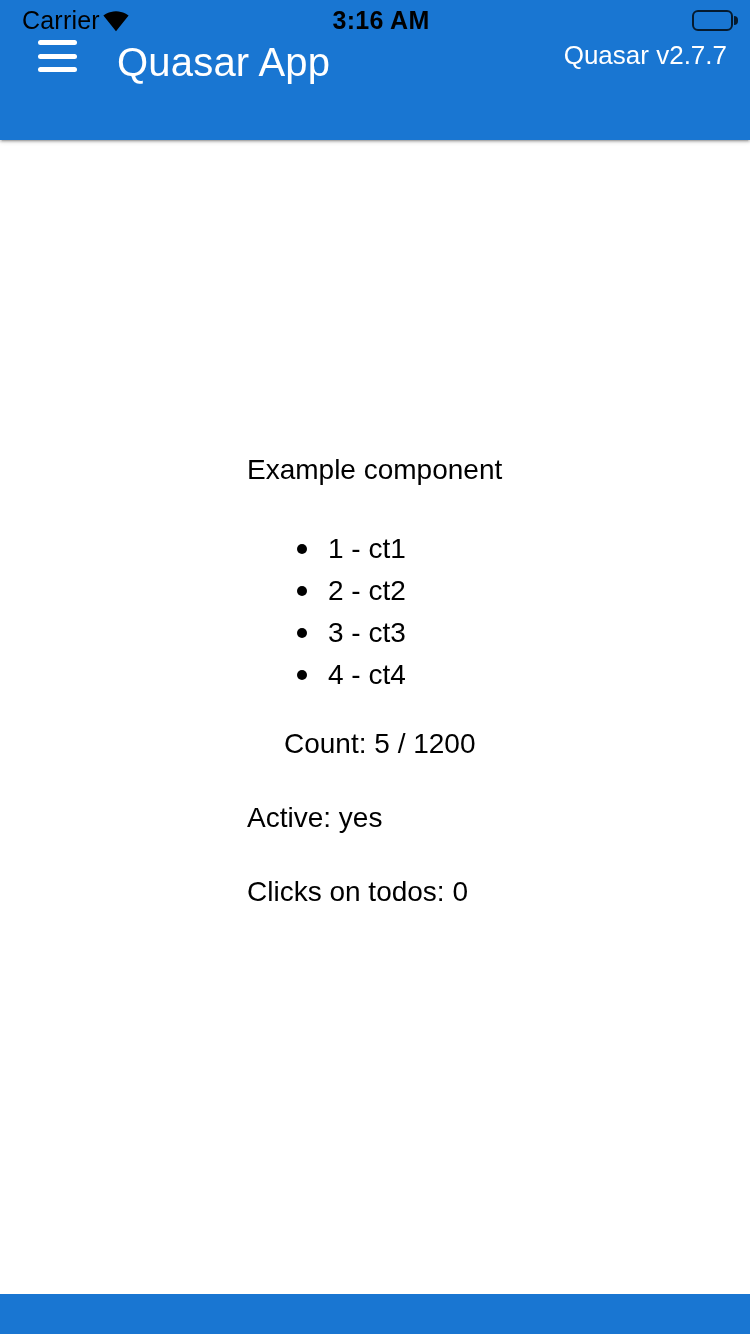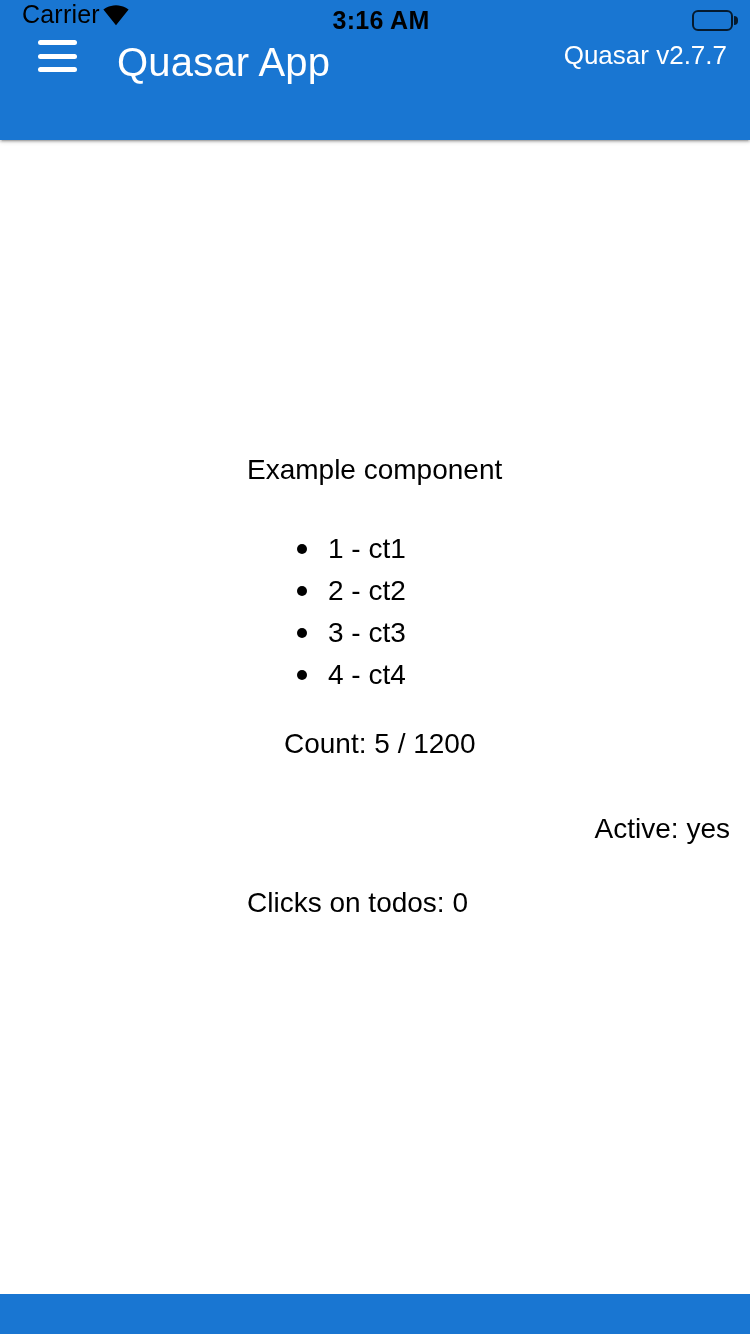--- a/index.html
+++ b/index.html
@@ -24,21 +24,21 @@
     box-shadow: 0 1px 5px rgba(0,0,0,0.2), 0 2px 2px rgba(0,0,0,0.14), 0 3px 1px -2px rgba(0,0,0,0.12);
     z-index: 5;
   }
   .status-bar {
     position: relative; height: 40px; width: 100%;
     color: var(--status-text, #000);
     font-size: 25px;
   }
   .sb-left {
     position: absolute; left: 22px; top: 0; height: 40px;
-    display: flex; align-items: flex-start; 
+    display: flex; align-items: center; 
   }
   .carrier { font-weight: 500; letter-spacing: 0.2px; }
   .wifi { display: inline-flex; align-items: center; margin-top: 2px; }
   .sb-time {
     position: absolute; left: 12px; right: 0; top: 0; height: 40px;
     display: flex; align-items: center; justify-content: center;
     font-weight: 700; letter-spacing: 0.3px; text-align: center;
   }
   .sb-right {
     position: absolute; right: 12px; top: 0; height: 40px;
@@ -93,21 +93,21 @@
   }
   .heading { line-height: 42px; }
   .todos { list-style: none; margin-top: 37px; }
   .todos li { position: relative; padding-left: 81px; line-height: 42px; cursor: pointer; }
   .todos li::before {
     content: ""; position: absolute; left: 50px; top: 50%;
     width: 10px; height: 10px; margin-top: -5px;
     background: #000; border-radius: 50%;
   }
   .count  { margin-top: 27px; line-height: 42px; margin-left: 37px; }
-  .active { margin-top: 43px; line-height: 42px; text-align: right; }
+  .active { margin-top: 32px; line-height: 42px; }
   .clicks { margin-top: 32px; line-height: 42px; }
 
   
   .footer {
     position: absolute; left: 0; bottom: 0; width: 750px; height: 40px;
     background: var(--primary, #1976d2);
   }
 </style>
 </head>
 <body>

